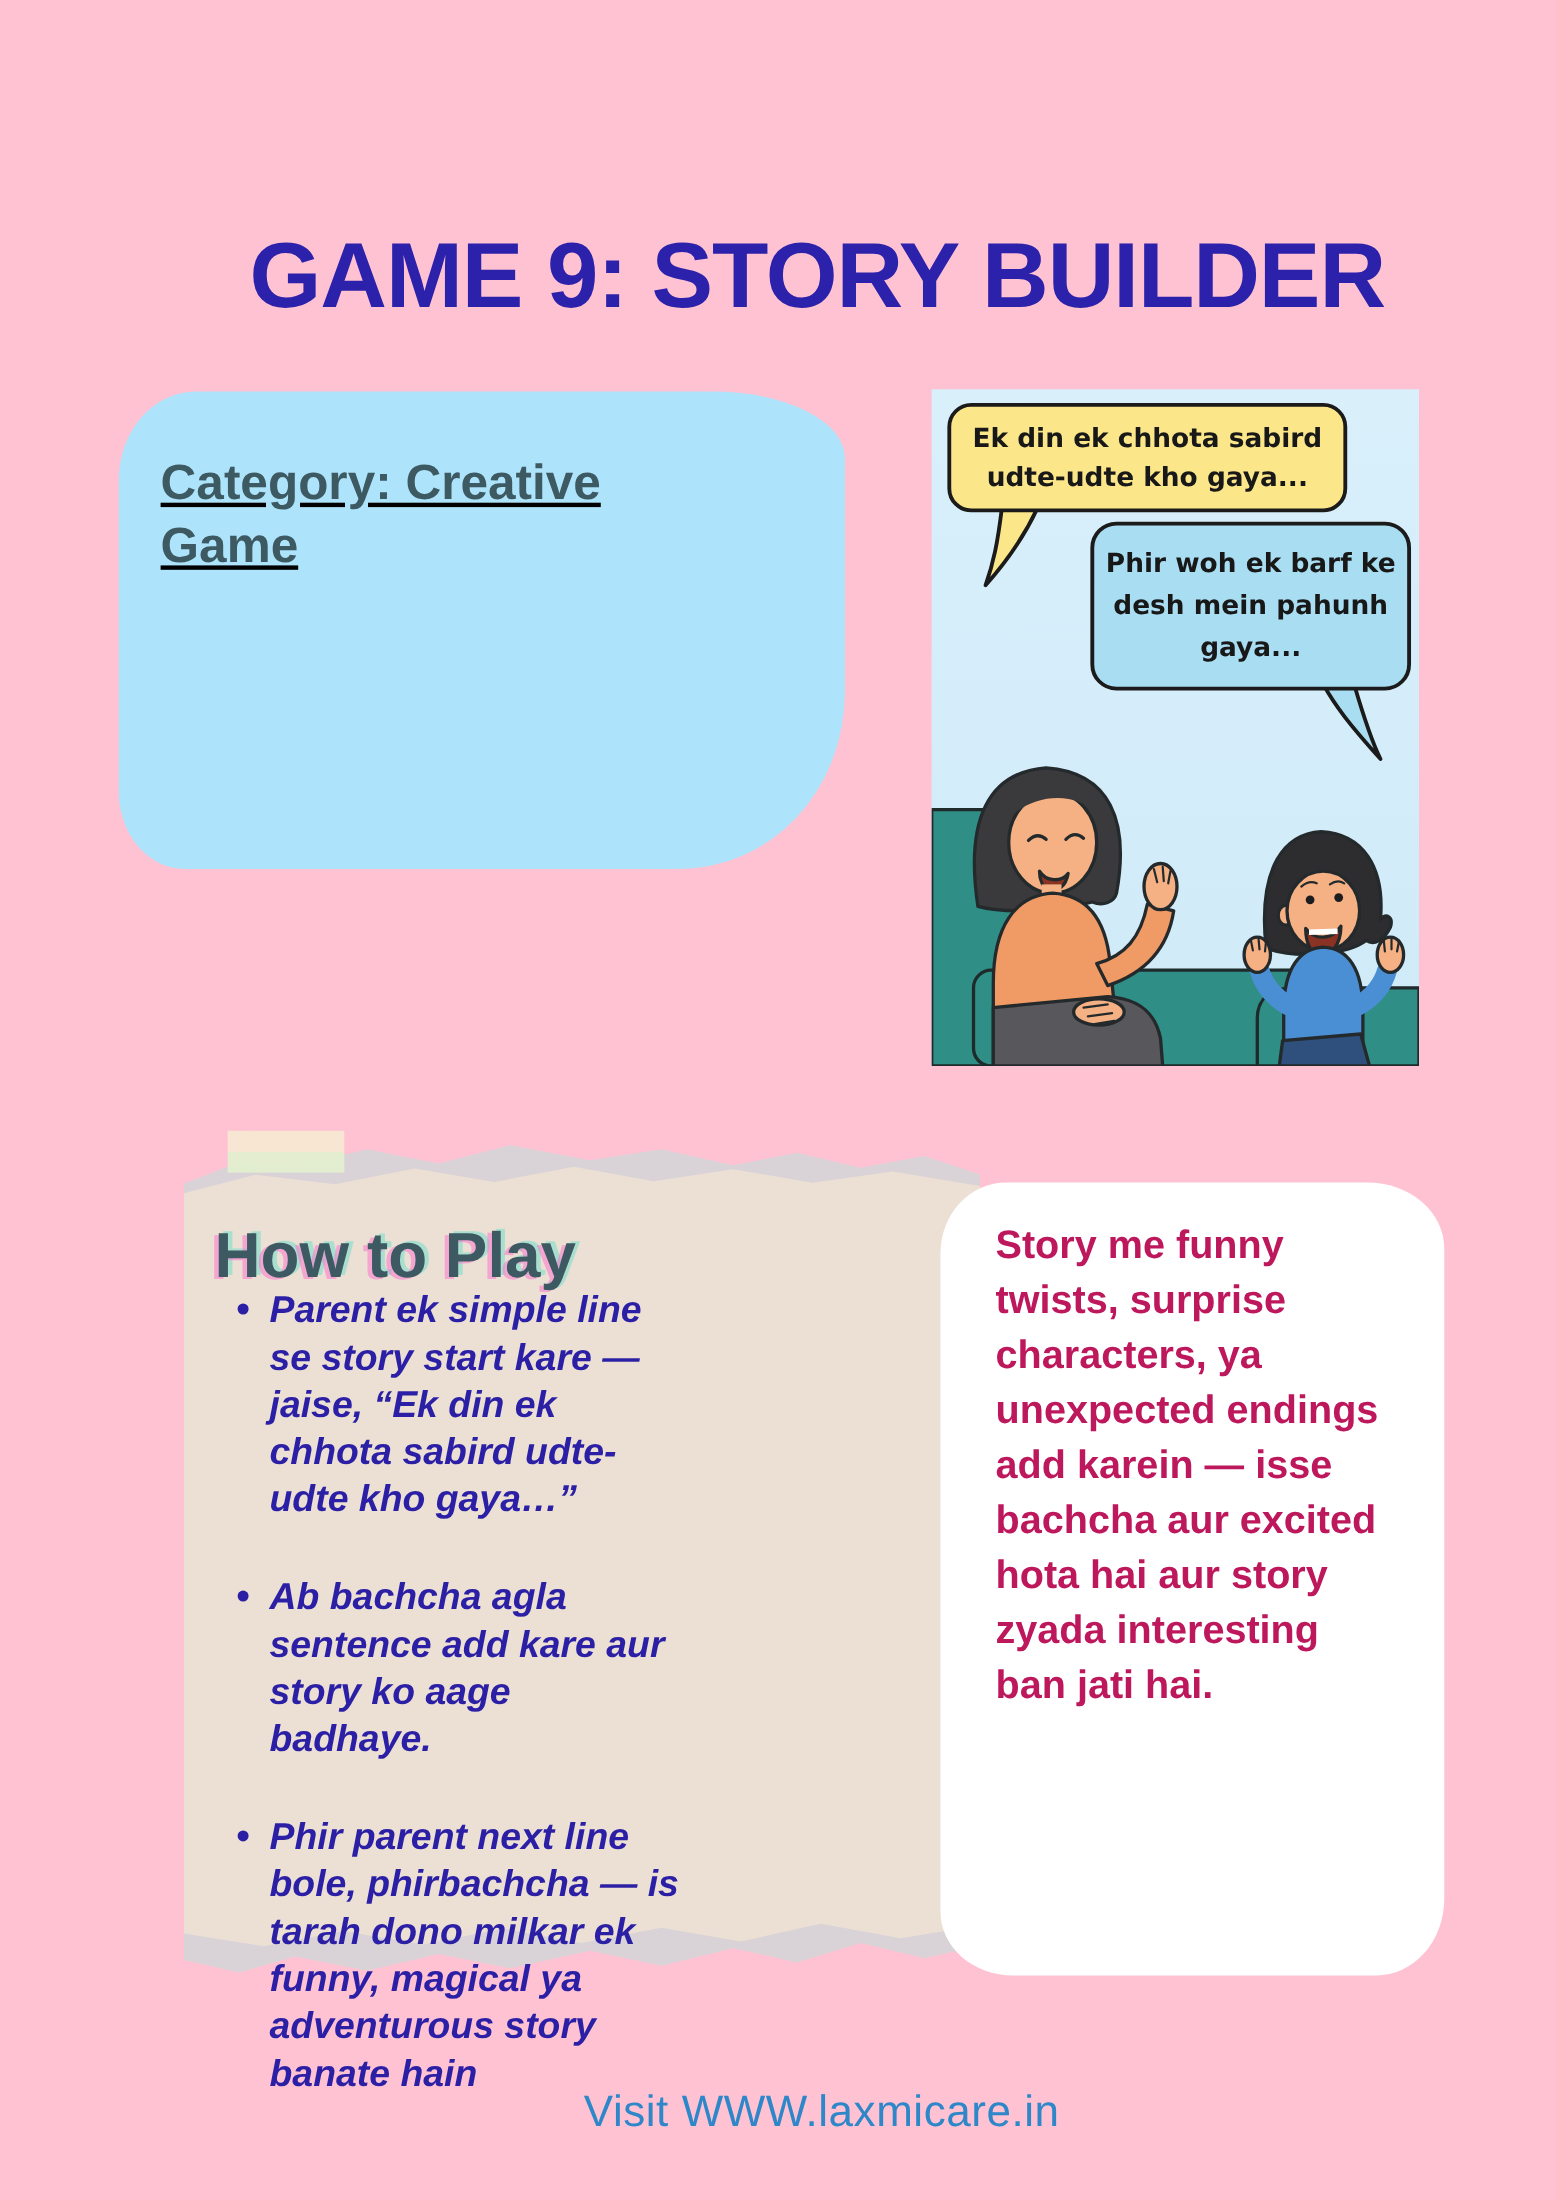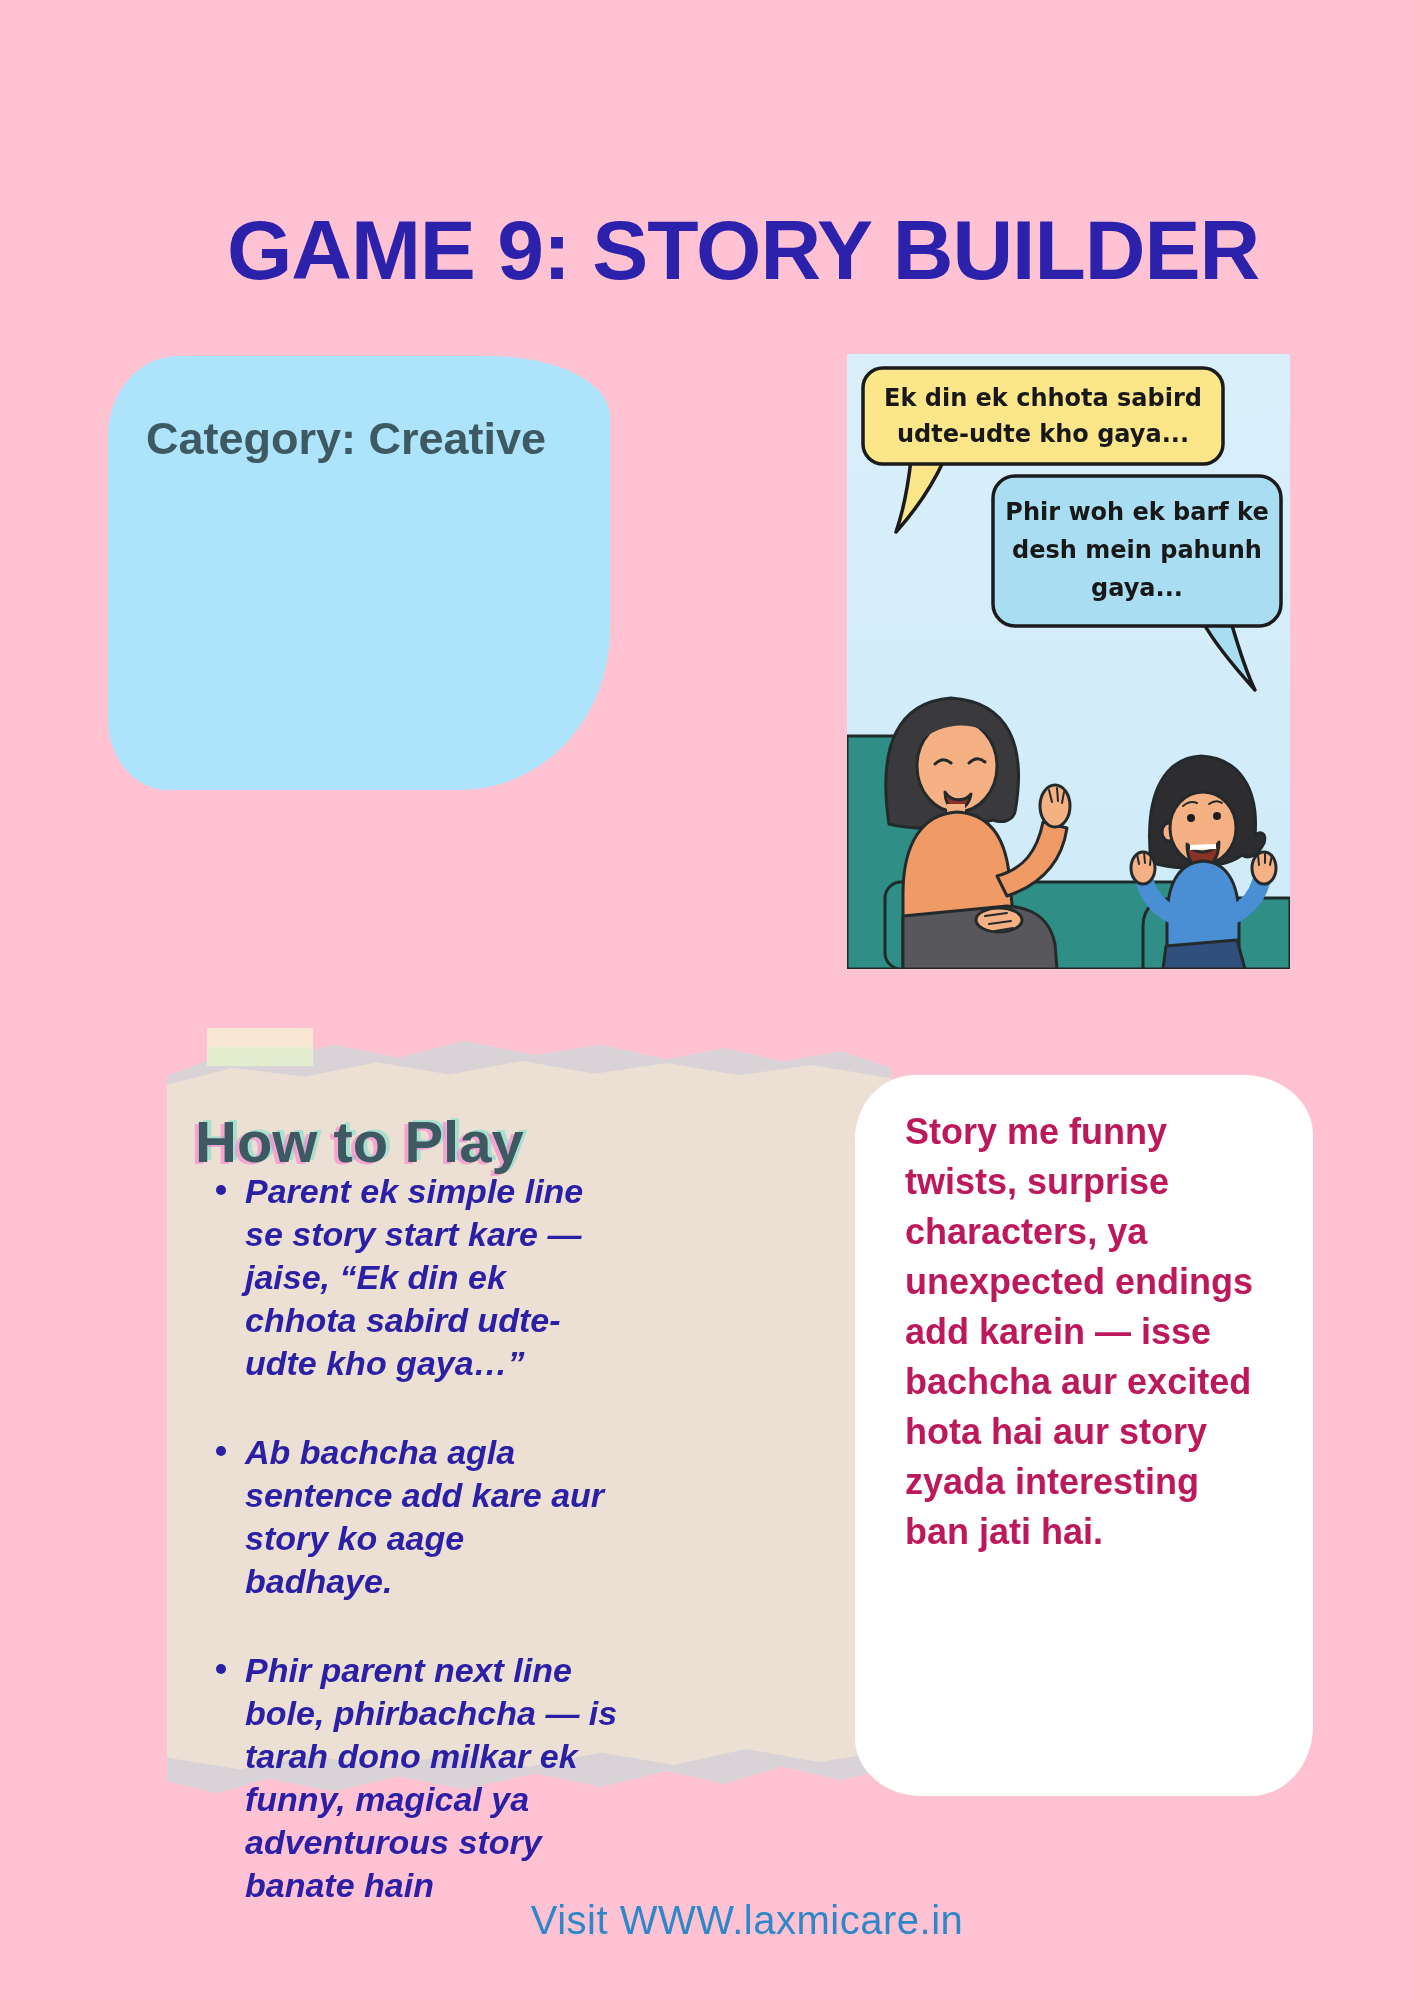--- a/index.html
+++ b/index.html
@@ -15,23 +15,24 @@
   .title {
     position:absolute; top:146px; left:0; width:1414px;
     text-align:center;
     font-size:84px; font-weight:bold; letter-spacing:-1px;
     color:#2c21aa;
     padding-left:36px;
   }
 
   
   .info-card {
-    position:absolute; left:108px; top:356px; width:502px; height:434px;
+    position:absolute; left:108px; top:356px; width:660px; height:434px;
     background:#aee4fb;
     border-radius: 70px 120px 150px 60px / 80px 60px 160px 70px;
+    text-decoration: underline;
   }
   .info-card-inner { padding:54px 36px 0 38px; }
   .category {
     color:#3d5a63; font-weight:bold;
     font-size:45px; line-height:57px;
   }
   .meta {
     margin:14px 0 0 12px;
     color:#2a1fa5; font-weight:bold; font-style:italic;
     font-size:45px; line-height:57px;
@@ -115,20 +116,21 @@
 <body>
 
 <div class="poster">
 
   <h1 class="title">GAME 9: STORY BUILDER</h1>
 
   <div class="info-card">
     <div class="info-card-inner">
       <div class="category">
         <div>Category: Creative</div>
+        <div>Game</div>
       </div>
     </div>
   </div>
 
   <div class="illus">
     <svg width="443" height="615" viewBox="0 0 443 615">
       <defs>
         <linearGradient id="bgGrad" x1="0" y1="0" x2="0" y2="1">
           <stop offset="0" stop-color="#d9f0fb"></stop>
           <stop offset="1" stop-color="#cfeaf8"></stop>

